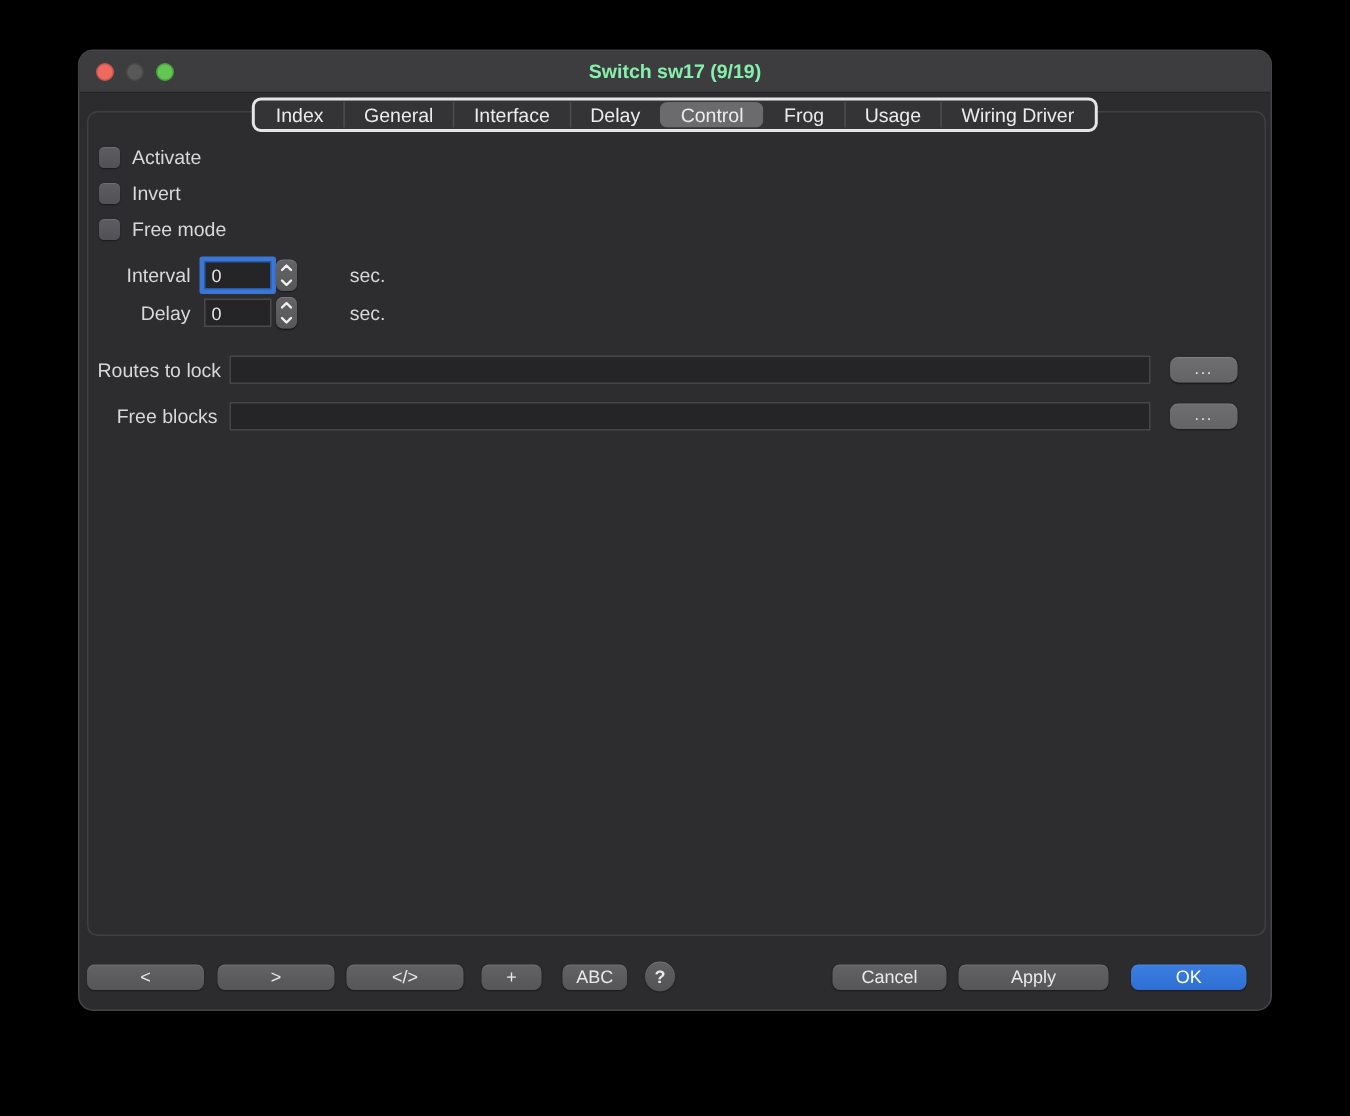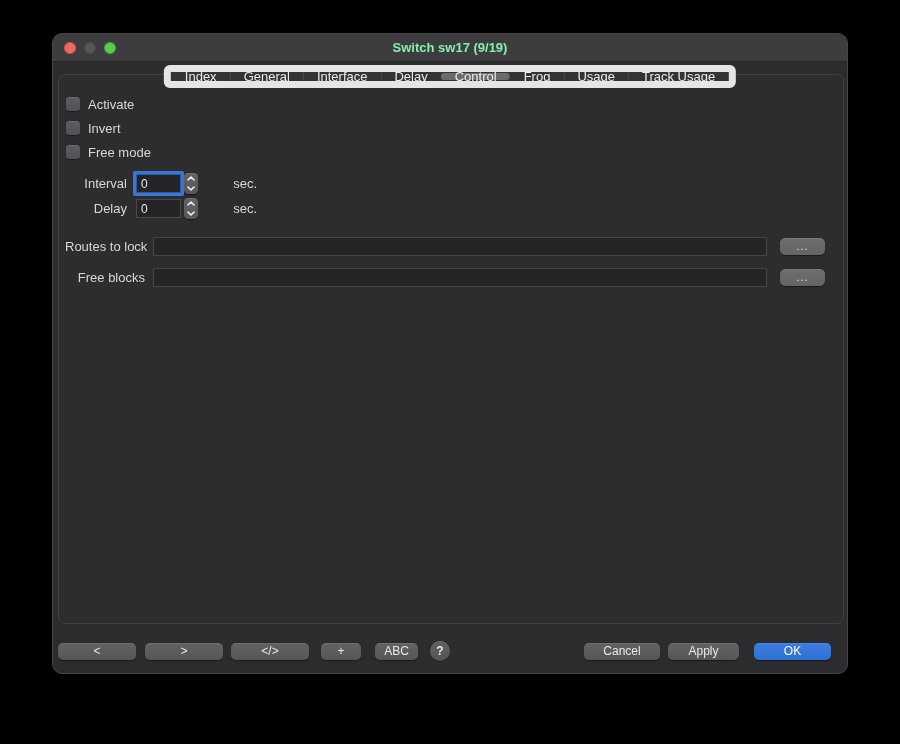--- a/index.html
+++ b/index.html
@@ -33,21 +33,21 @@
     position: absolute; left: 0; right: 0; top: 0; height: 28px;
     line-height: 28px; text-align: center;
     color: #86efac; font-size: 13px; font-weight: bold;
   }
   
   .tabbar {
     position: absolute; top: 31px; left: 50%; transform: translateX(-50%);
     display: flex; align-items: stretch;
     height: 23px;
     background: #343436;
-    border: 7px solid #e5e5e5;
+    border: 2px solid #e5e5e5;
     border-radius: 6px;
     z-index: 3;
     padding: 1px;
   }
   .seg {
     display: flex; align-items: center;
     padding: 0 13px;
     font-size: 13px; color: #ececec;
     white-space: nowrap;
     cursor: default;
@@ -63,21 +63,21 @@
   
   .panel {
     position: absolute; left: 5px; right: 3px; top: 40px; bottom: 49px;
     background: #2d2d2f;
     border: 1px solid #404042;
     border-radius: 7px;
     z-index: 1;
   }
   .check-row {
     position: absolute; left: 7px;
-    display: flex; align-items: center; gap: 8px; height: 16px;
+    display: flex; align-items: flex-end; gap: 8px; height: 16px;
   }
   .check-row.r0 { top: 21px; }
   .check-row.r1 { top: 45px; }
   .check-row.r2 { top: 69px; }
   .checkbox {
     width: 14px; height: 14px; border-radius: 3.5px;
     background: linear-gradient(#5d5d61, #525256);
     box-shadow: inset 0 0.5px 0 rgba(255,255,255,0.15), 0 0.5px 1px rgba(0,0,0,0.4);
   }
   .lbl { color: #d8d8d8; font-size: 13px; }
@@ -155,21 +155,21 @@
   .helpbtn {
     width: 20px; height: 20px; border-radius: 50%;
     background: linear-gradient(#606063, #545457);
     border: none; color: #e9e9e9; font-size: 12px; font-weight: bold;
     box-shadow: inset 0 0.5px 0 rgba(255,255,255,0.16), 0 0.5px 1px rgba(0,0,0,0.45);
     cursor: default;
     font-family: "Liberation Sans", sans-serif;
   }
   .spacer { flex: 1; }
   .btn.cancel { width: 76px; margin-right: 8px; }
-  .btn.apply  { width: 71px; margin-right: 15px; }
+  .btn.apply  { width: 100px; margin-right: 15px; }
   .btn.ok {
     width: 77px;
     background: linear-gradient(#3b7de0, #2f6fd3);
     color: #fff;
   }
   .chev { display: block; }
 </style>
 </head>
 <body>
 
@@ -185,21 +185,21 @@
   </div>
 
   <div class="tabbar">
     <div class="seg">Index</div>
     <div class="seg">General</div>
     <div class="seg">Interface</div>
     <div class="seg">Delay</div>
     <div class="seg selected">Control</div>
     <div class="seg">Frog</div>
     <div class="seg">Usage</div>
-    <div class="seg">Track Usage</div>
+    <div class="seg">Wiring Driver</div>
   </div>
 
   <div class="panel">
 
     <div class="check-row r0">
       <span class="checkbox"></span>
       <span class="lbl">Activate</span>
     </div>
     <div class="check-row r1">
       <span class="checkbox"></span>

